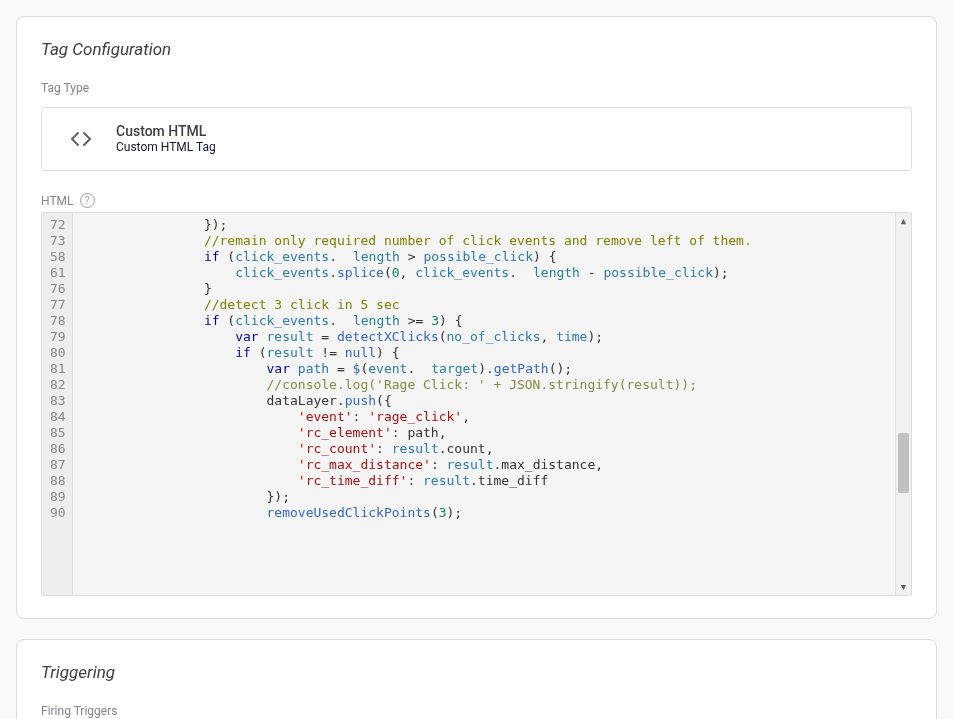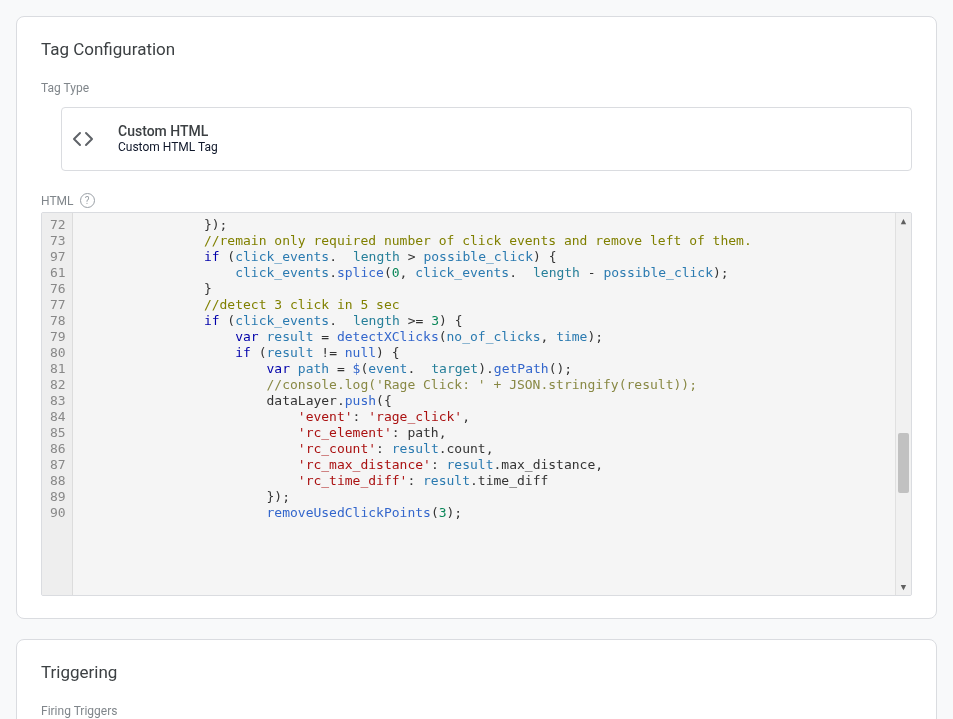--- a/index.html
+++ b/index.html
@@ -15,35 +15,35 @@
     border: 1px solid #dadce0;
     border-radius: 8px;
     padding: 22px 24px;
     margin-bottom: 20px;
   }
   .card-title {
     font-size: 17px;
     font-weight: 400;
     color: #3c4043;
     margin-bottom: 22px;
+    font-style: italic;
   }
   .section-label {
     font-size: 12px;
     color: #80868b;
     margin-bottom: 12px;
   }
   .type-row {
     display: flex;
     align-items: center;
     border: 1px solid #dadce0;
     border-radius: 4px;
-    padding: 14px 4px;
+    padding: 14px 22px;
     margin-bottom: 22px;
     cursor: pointer;
-    margin-left: 20px;
   }
   .type-icon {
     width: 34px;
     height: 34px;
     display: flex;
     align-items: center;
     justify-content: center;
     margin-right: 18px;
     color: #5f6368;
   }
@@ -189,21 +189,21 @@
 
   <div class="html-label">
     <span>HTML</span>
     <span class="help-circle">?</span>
   </div>
 
   <div class="editor-wrap">
     <div class="gutter">
         <div>72</div>
         <div>73</div>
-        <div>97</div>
+        <div>58</div>
         <div>61</div>
         <div>76</div>
         <div>77</div>
         <div>78</div>
         <div>79</div>
         <div>80</div>
         <div>81</div>
         <div>82</div>
         <div>83</div>
         <div>84</div>

